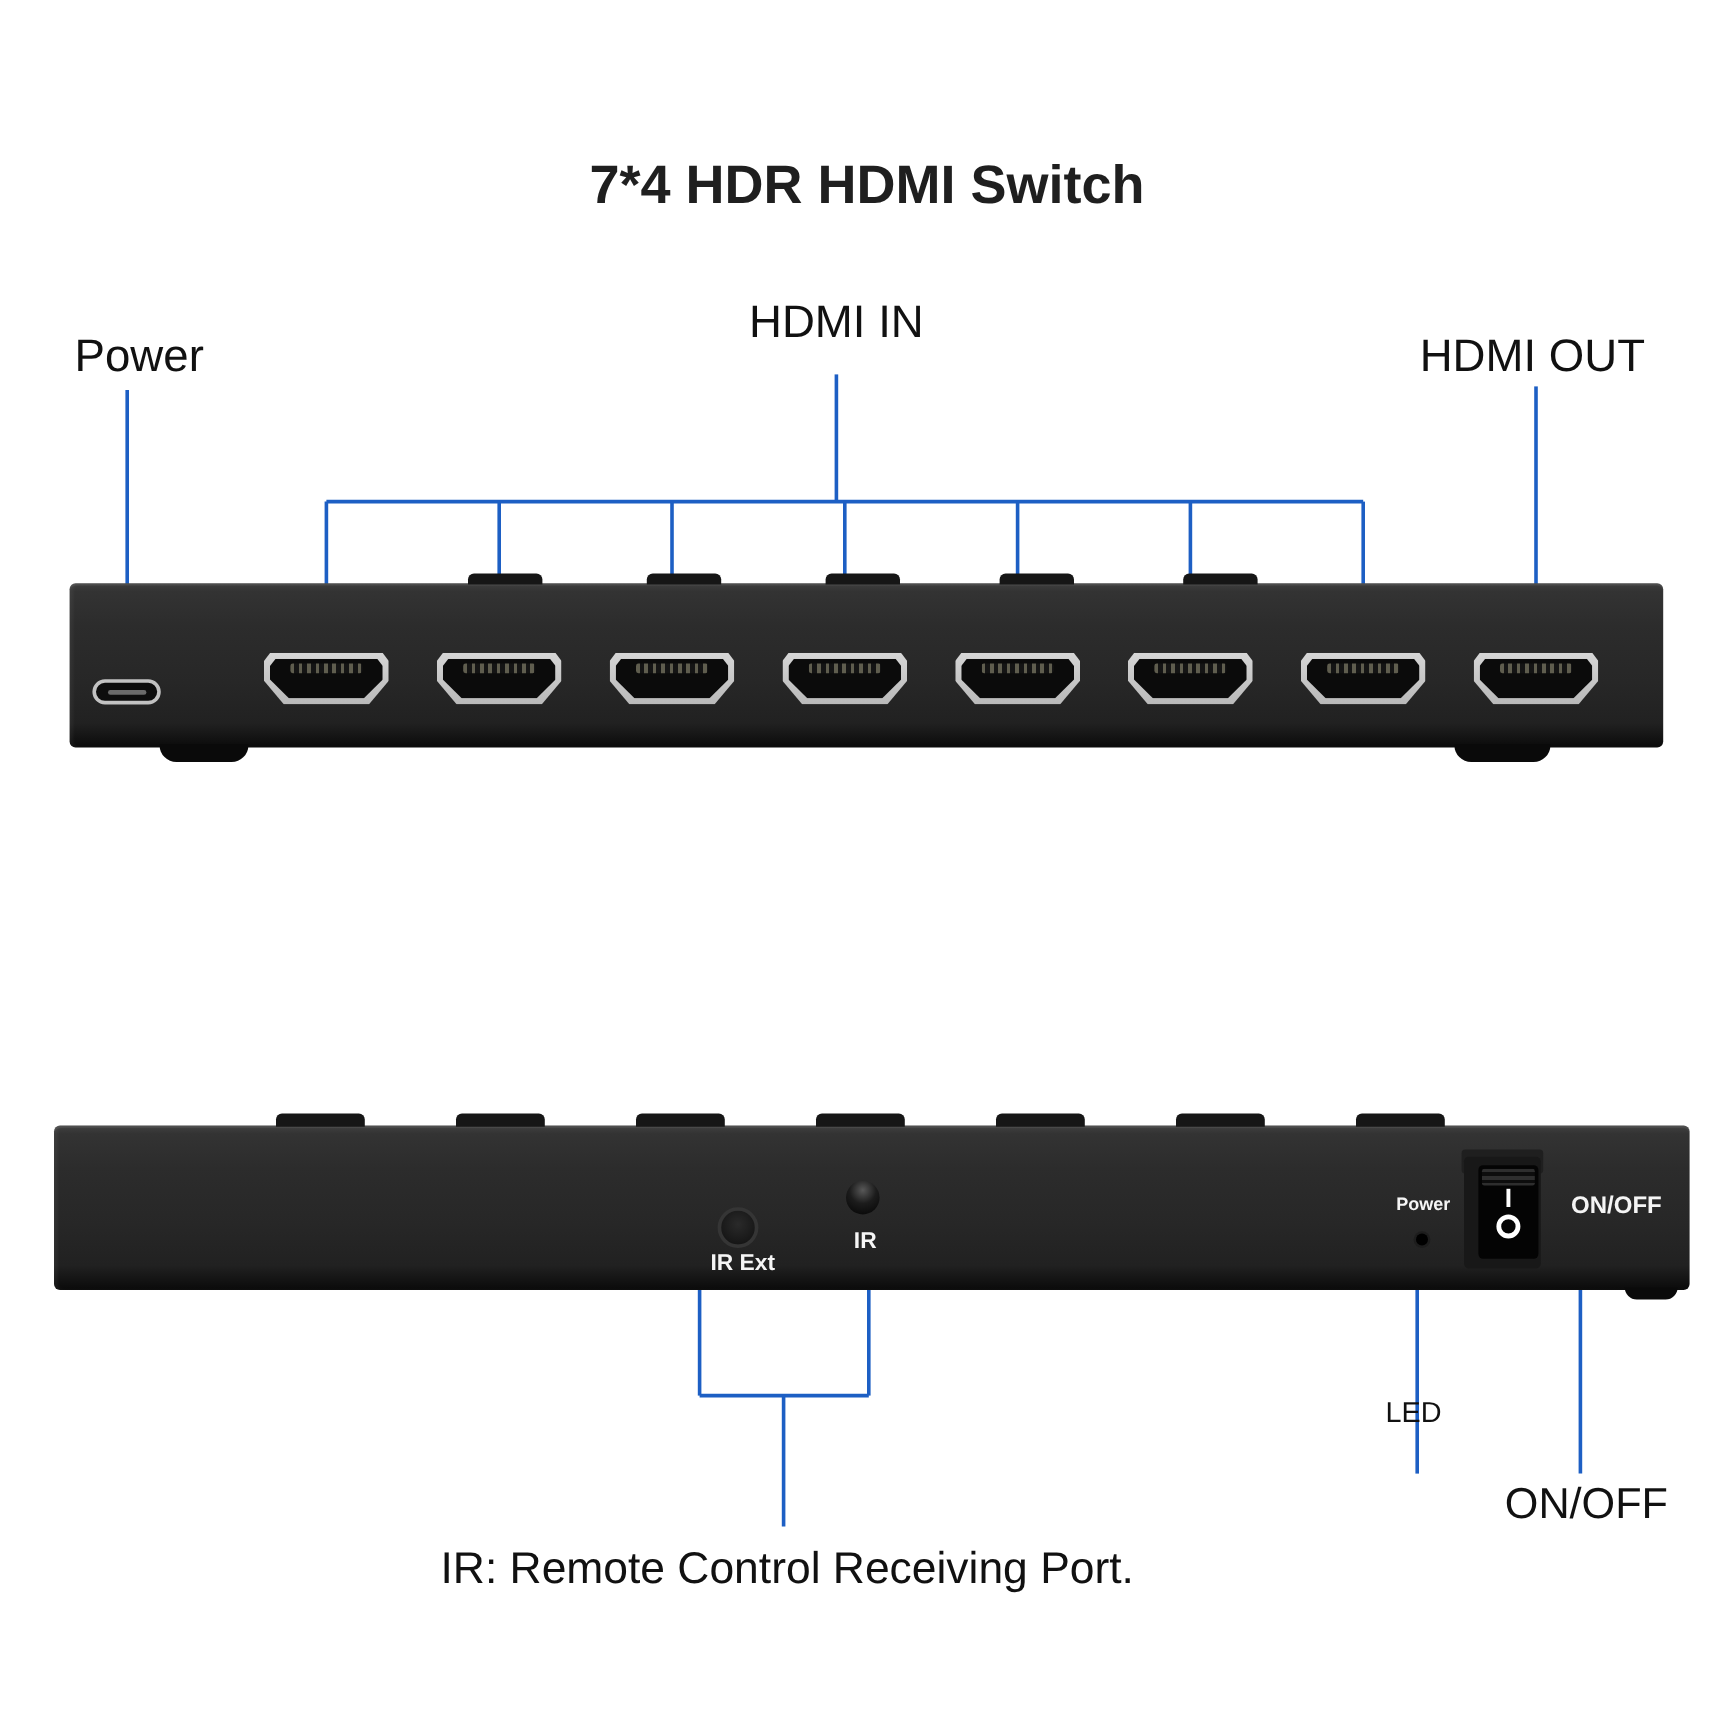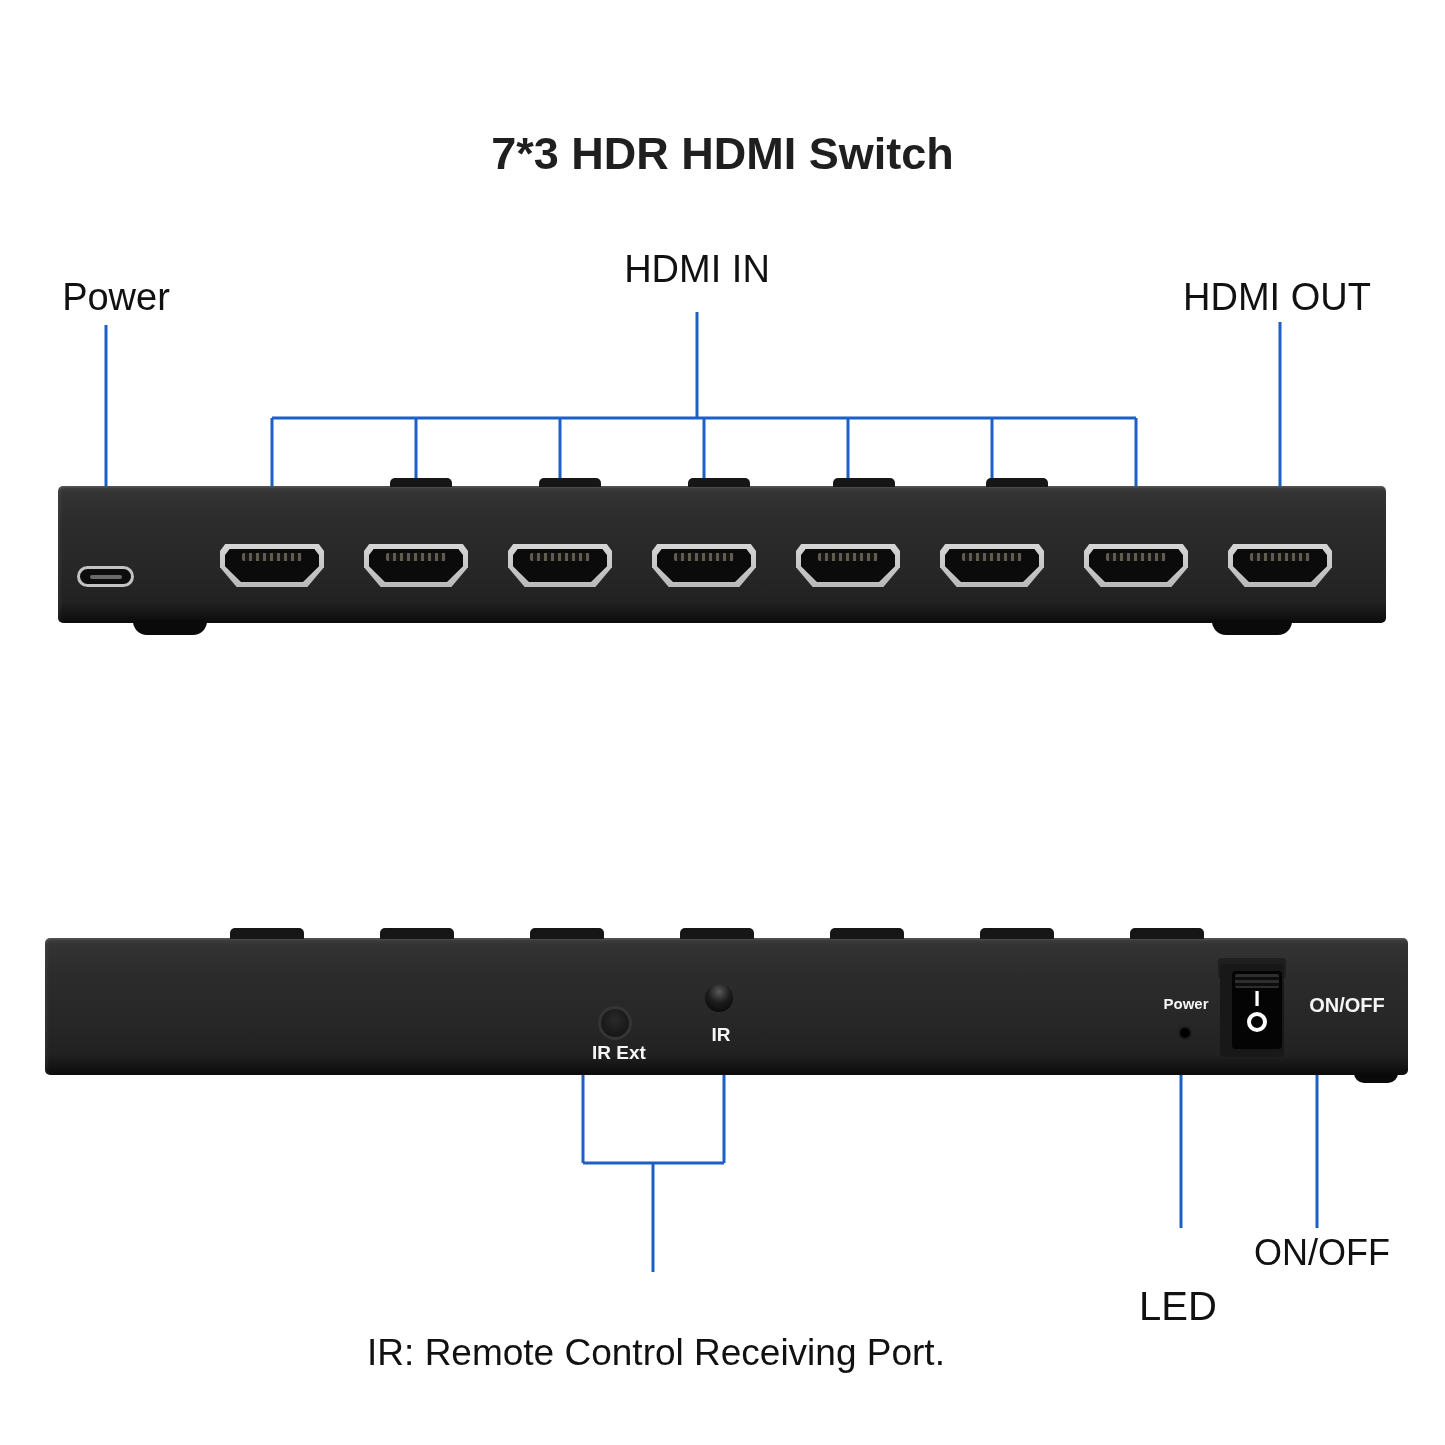--- a/index.html
+++ b/index.html
@@ -14,22 +14,22 @@
             font-size:45px;font-weight:bold;color:#1f1f1f;}
 
   
   .callout-label{position:absolute;transform:translateX(-50%);font-size:38px;color:#111;white-space:nowrap;}
   #lbl-power{left:116px;top:276px;}
   #lbl-hdmi-in{left:697px;top:248px;}
   #lbl-hdmi-out{left:1277px;top:276px;}
 
   
   .caption{position:absolute;transform:translateX(-50%);font-size:37px;color:#111;white-space:nowrap;}
-  #cap-ir{left:656px;top:1286px;margin-top:46px;}
-  #cap-led{left:1178px;top:1284px;font-size:40px;text-align:right;}
+  #cap-ir{left:656px;top:1286px;}
+  #cap-led{left:1178px;top:1164px;font-size:24px;text-align:right;}
   #cap-onoff{left:1322px;top:1232px;font-size:36px;}
 
   
   #callout-svg{position:absolute;left:0;top:0;width:1445px;height:1445px;pointer-events:none;}
 
   
   .device{position:absolute;border-radius:5px;
           background:linear-gradient(180deg,#404040 0%,#333333 5%,#2c2c2c 26%,#272727 60%,
                      #212121 85%,#151515 93%,#0a0a0a 100%);
           box-shadow:inset 3px 0 3px rgba(255,255,255,0.05), inset 0 2px 1px rgba(255,255,255,0.08);}
@@ -83,21 +83,21 @@
   .mark-i{position:absolute;left:50%;top:17px;transform:translateX(-50%);
           font-size:22px;font-weight:bold;color:#fff;line-height:1;}
   .mark-o{position:absolute;left:50%;top:41px;transform:translateX(-50%);width:20px;height:20px;
           border:4.5px solid #fff;border-radius:50%;box-sizing:border-box;}
 </style>
 </head>
 <body>
 
 <div class="page">
 
-  <div class="subtitle">7*3 HDR HDMI Switch</div>
+  <div class="subtitle">7*4 HDR HDMI Switch</div>
 
   <div class="callout-label" id="lbl-power">Power</div>
   <div class="callout-label" id="lbl-hdmi-in">HDMI IN</div>
   <div class="callout-label" id="lbl-hdmi-out">HDMI OUT</div>
 
   <svg id="callout-svg" viewBox="0 0 1445 1445">
       <polyline points="106,325 106,552" fill="none" stroke="#1d5fc4" stroke-width="3"></polyline>
       <polyline points="697,312 697,418" fill="none" stroke="#1d5fc4" stroke-width="3"></polyline>
       <polyline points="272,418 1136,418" fill="none" stroke="#1d5fc4" stroke-width="3"></polyline>
       <polyline points="272,418 272,533" fill="none" stroke="#1d5fc4" stroke-width="3"></polyline>

